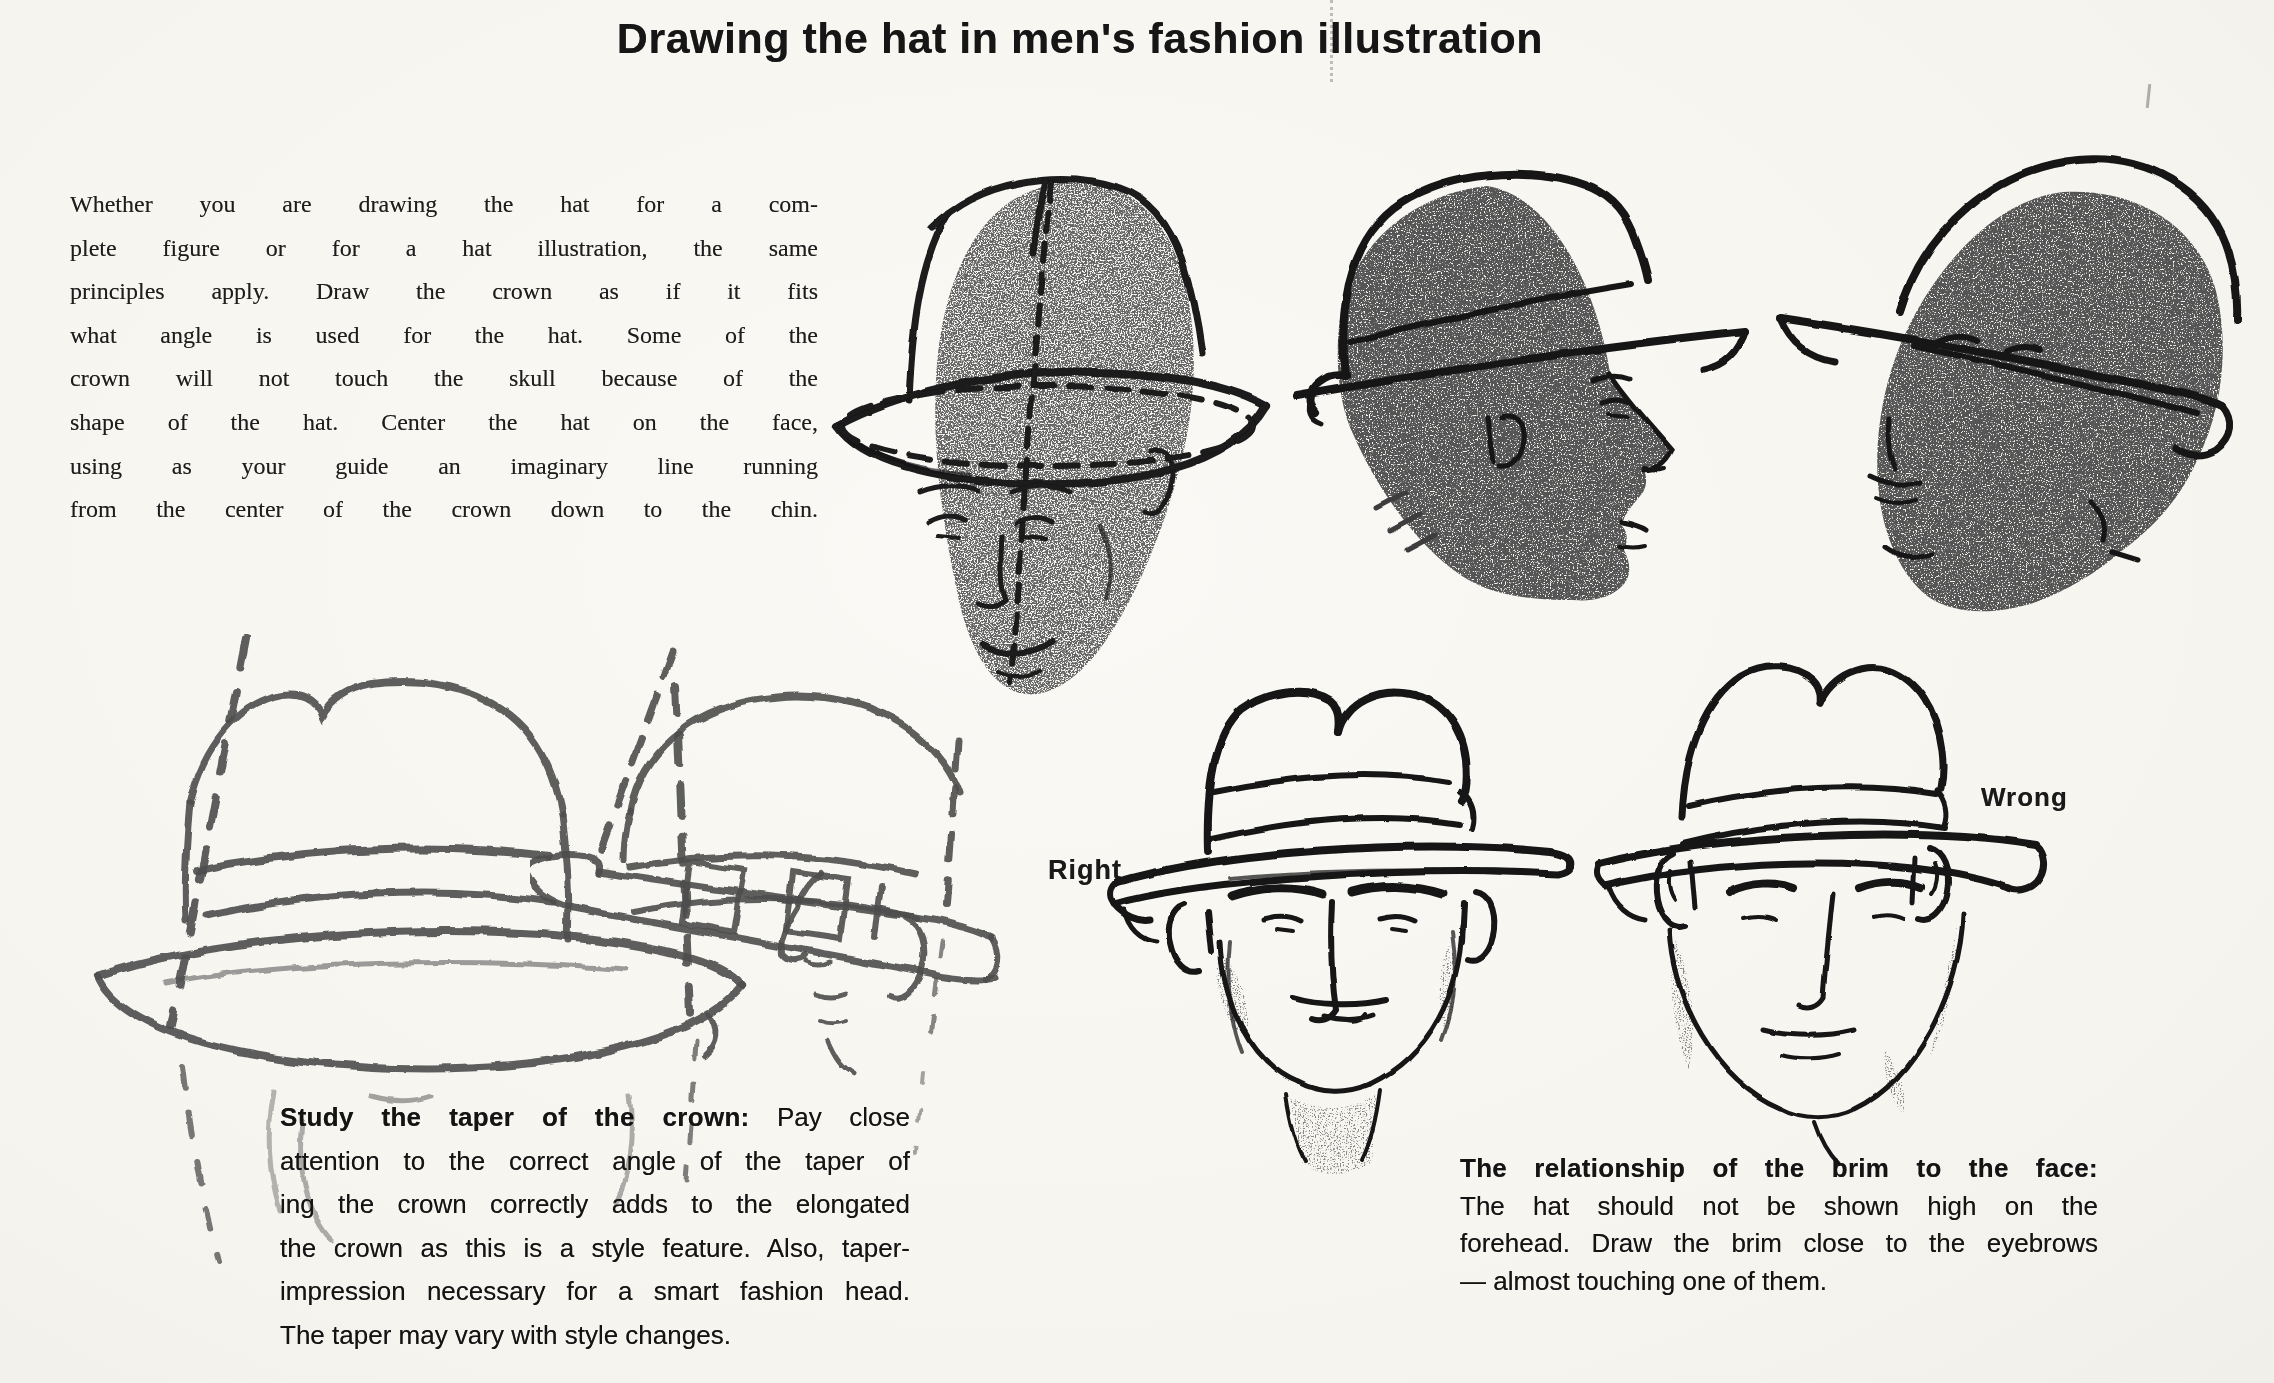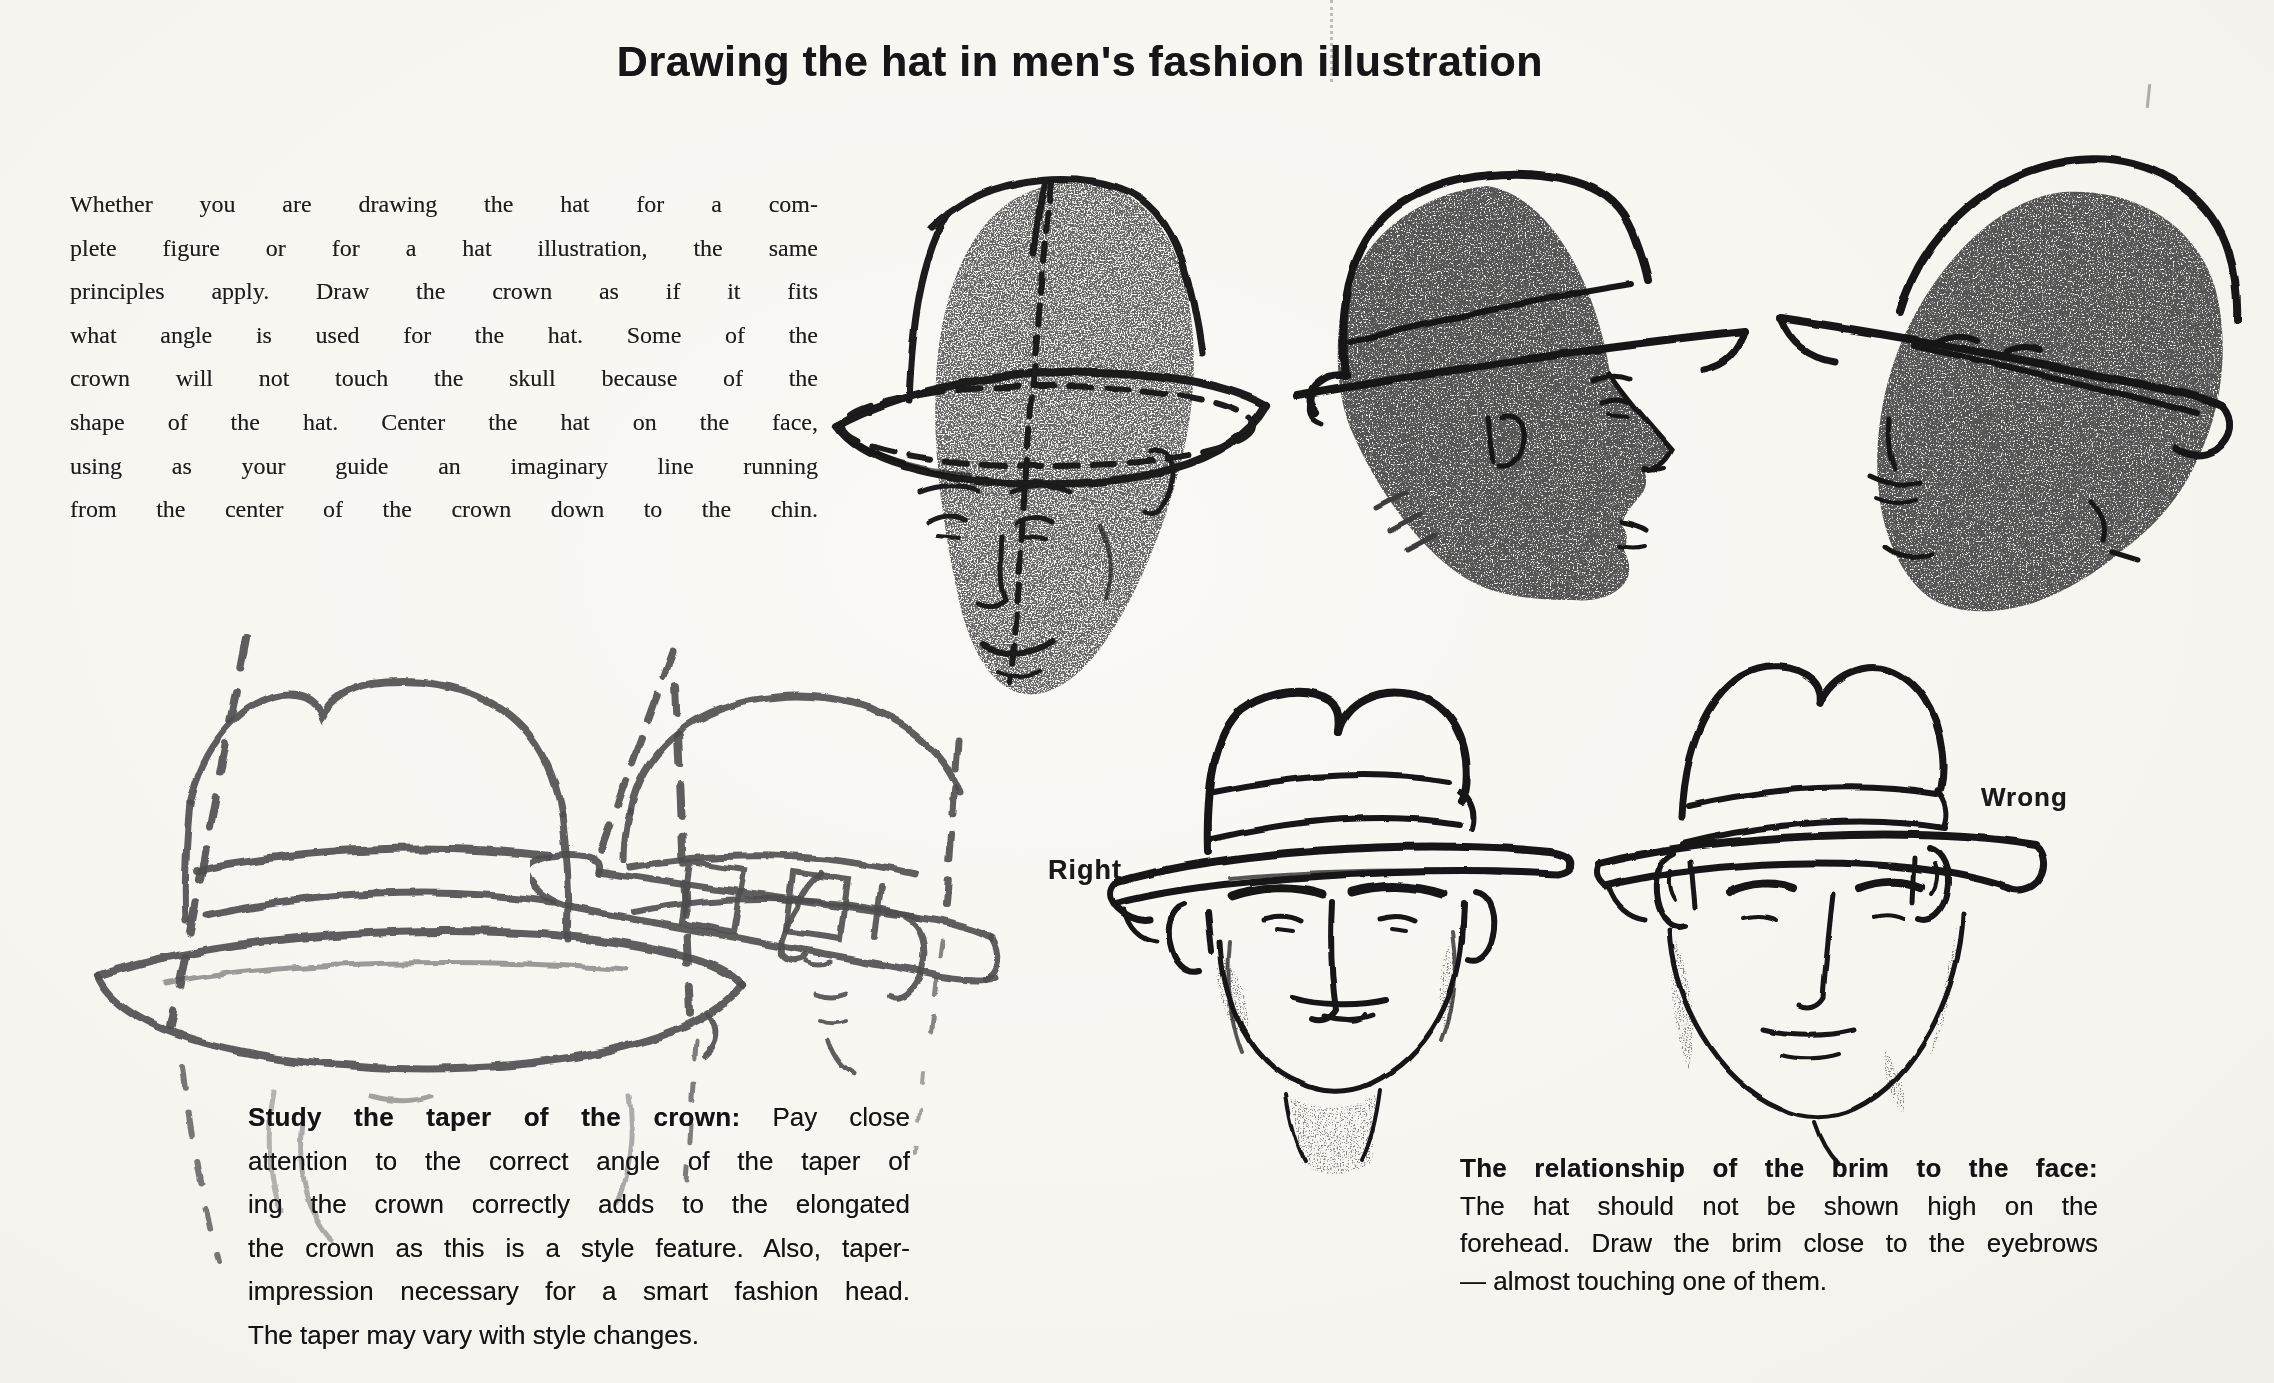--- a/index.html
+++ b/index.html
@@ -7,32 +7,31 @@
     position:relative;width:2274px;height:1383px;overflow:hidden;
     background:radial-gradient(ellipse at 45% 40%, #faf9f5 0%, #f6f5f0 65%, #f0efe9 100%);
     font-family:"Liberation Sans", sans-serif;color:#1b1b1b;
   }
   .abs{position:absolute;}
   
   .title{
     left:0;top:14px;width:2160px;text-align:center;
     font-size:43px;font-weight:700;letter-spacing:.5px;color:#161616;
     text-shadow:0 0 .6px rgba(0,0,0,.55);
-    margin-top:23px;
   }
   
   .intro{left:70px;top:183px;width:748px;font-family:"Liberation Serif", serif;
     font-size:24px;color:#1d1d1d;text-shadow:0 0 .4px rgba(0,0,0,.4);}
   .p-line{height:43.6px;line-height:43.6px;text-align:justify;text-align-last:justify;text-justify:inter-word;overflow:hidden;}
   
   .caption{font-size:26px;color:#141414;text-shadow:0 0 .5px rgba(0,0,0,.55);}
   .cap-taper{left:248px;top:1096px;width:662px;}
   .cap-brim{left:1460px;top:1150px;width:638px;}
   .cap-line{text-align:justify;text-align-last:justify;text-justify:inter-word;overflow:hidden;}
-  .cap-taper .cap-line{height:43.5px;line-height:43.5px;}
+  .cap-taper .cap-line{height:43.5px;line-height:43.5px;margin-left:32px;}
   .cap-brim .cap-line{height:37.6px;line-height:37.6px;}
   .cap-last{text-align-last:left !important;}
   .lead{font-weight:700;letter-spacing:.3px;}
   
   .fig-label{font-size:27px;font-weight:700;letter-spacing:1px;color:#1a1a1a;text-shadow:0 0 .5px rgba(0,0,0,.5);}
   
   .artifact-dotted{left:1330px;top:0;height:82px;width:0;border-left:3px dotted #8e8e8e;opacity:.55;}
   .artifact-tick{left:2147px;top:84px;width:3px;height:24px;background:#666;opacity:.5;transform:rotate(6deg);}
   svg{display:block;}
 </style>

